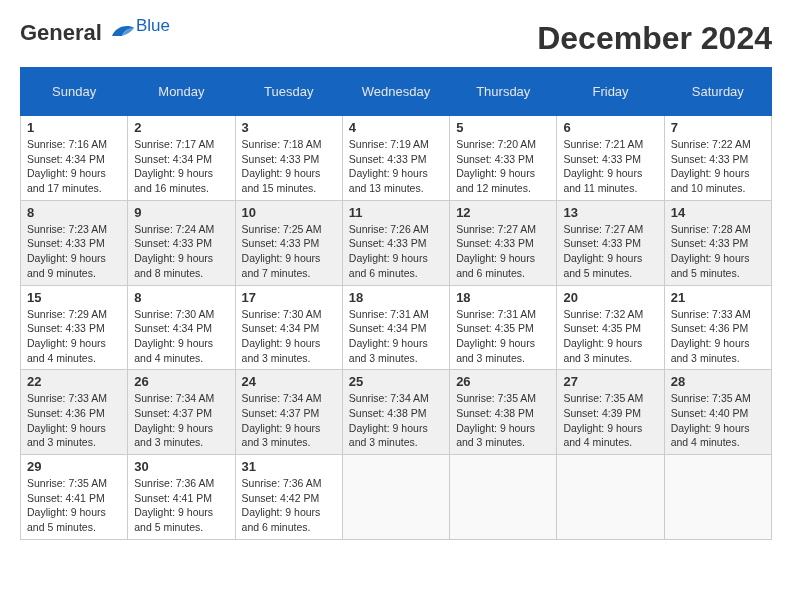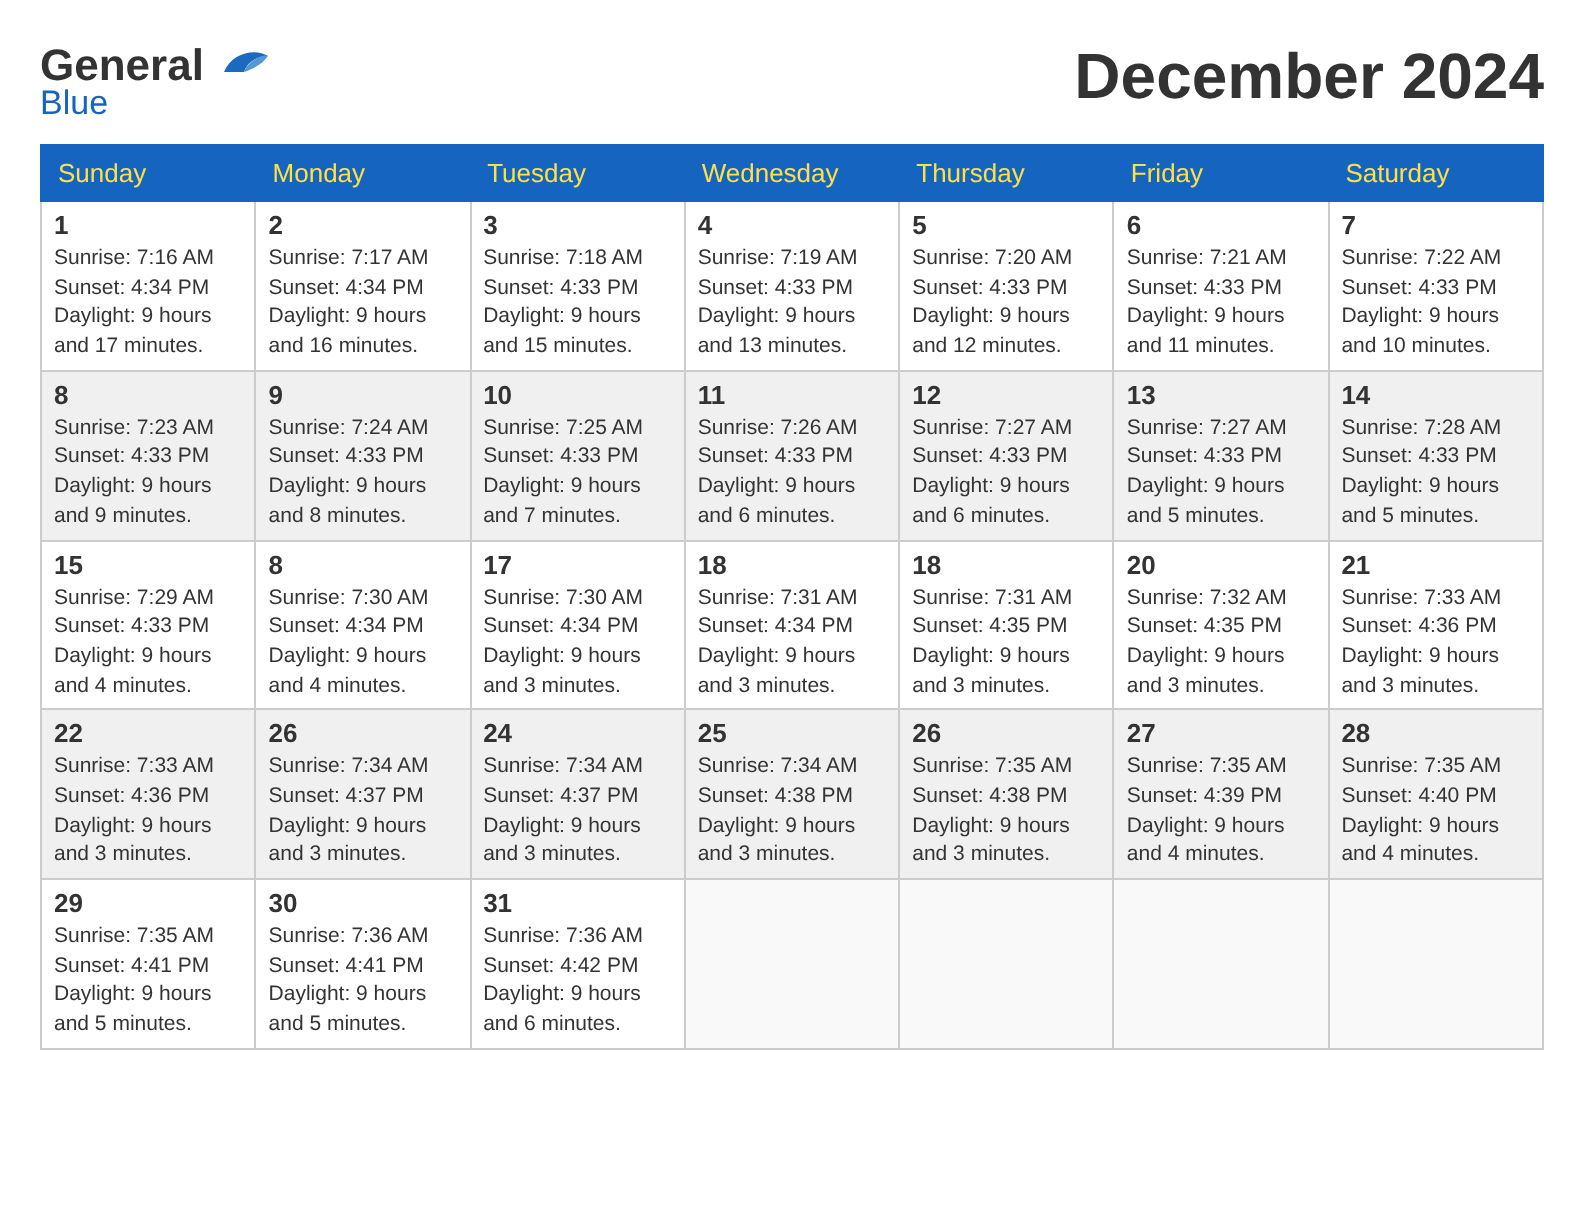--- a/index.html
+++ b/index.html
@@ -11,21 +11,20 @@
       padding: 20px;
     }
     .header {
       display: flex;
       justify-content: space-between;
       align-items: flex-start;
       margin-bottom: 10px;
     }
     .logo {
       display: flex;
-      flex-direction: column;
       align-items: flex-start;
     }
     .title-block {
       text-align: right;
     }
     .month-title {
       font-size: 32px;
       font-weight: bold;
       color: #333;
     }
@@ -33,23 +32,23 @@
       font-size: 16px;
       color: #555;
     }
     .calendar {
       width: 100%;
       border-collapse: collapse;
       font-size: 11px;
     }
     .calendar th {
       background-color: #1565c0;
-      color: #fde047;
-      text-align: left;
-      padding: 6px 8px;
+      color: #e5e5e5;
+      text-align: center;
+      padding: 16px 8px;
       font-size: 13px;
       font-weight: normal;
       border: 1px solid #1565c0;
     }
     .calendar td {
       border: 1px solid #ccc;
       vertical-align: top;
       padding: 4px 6px;
       width: calc(100% / 7);
       height: 80px;

